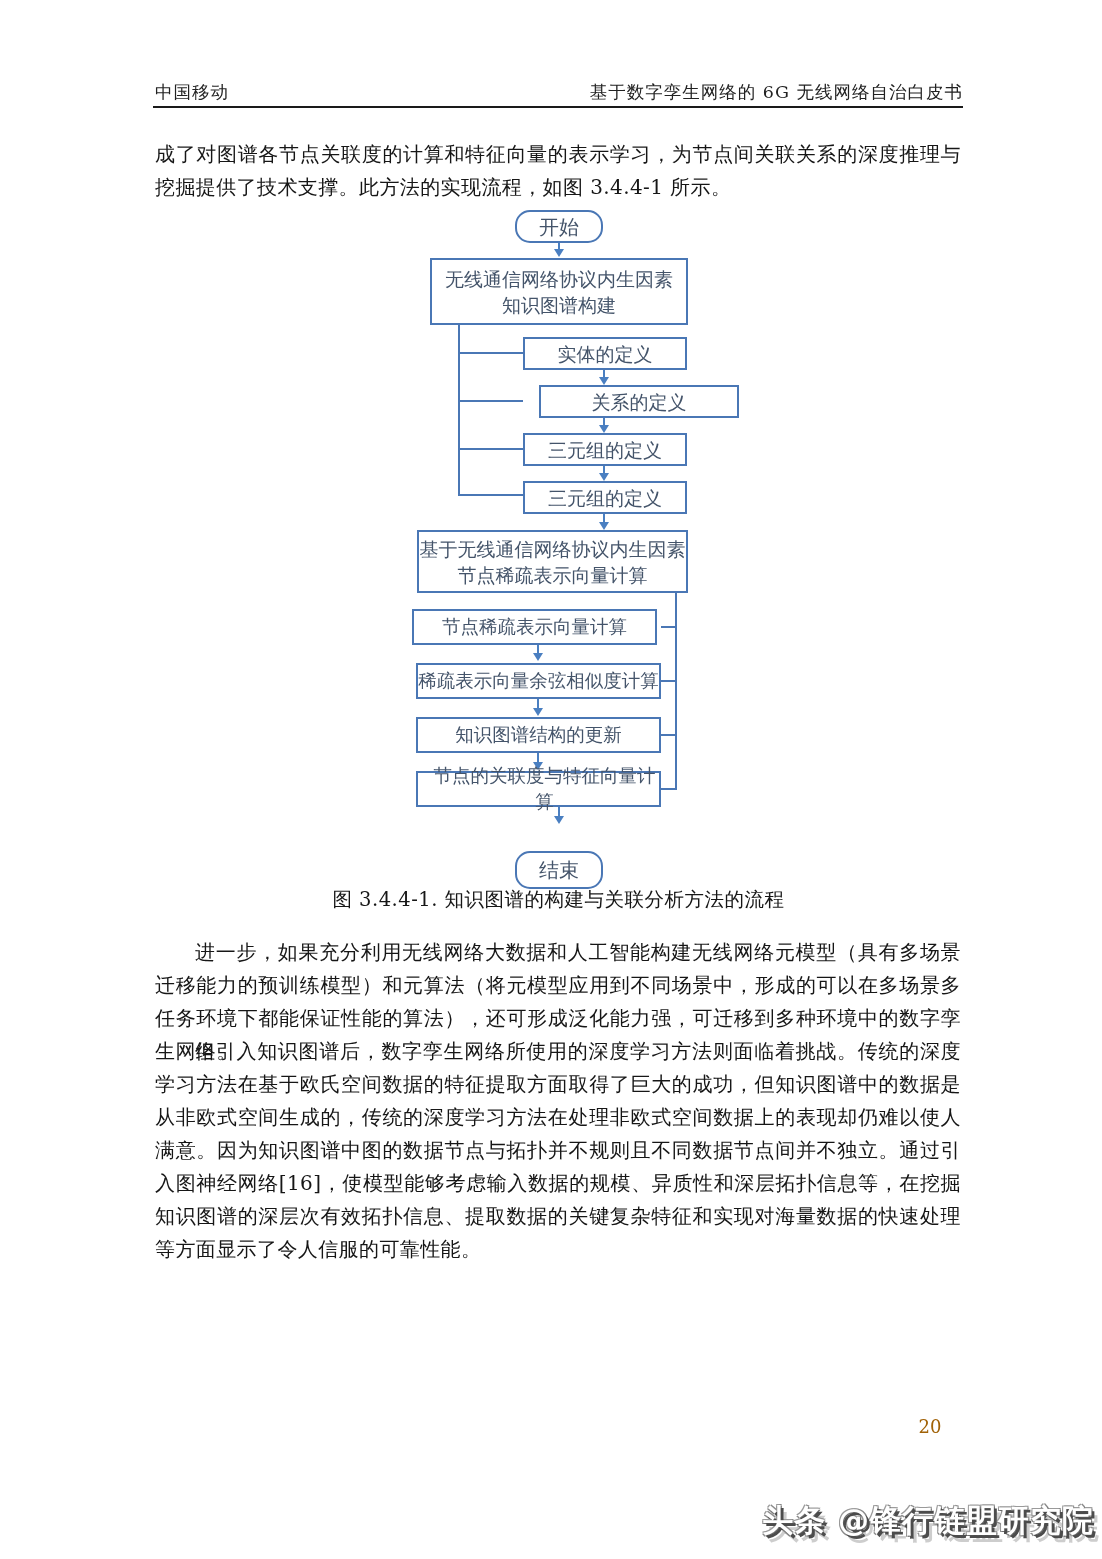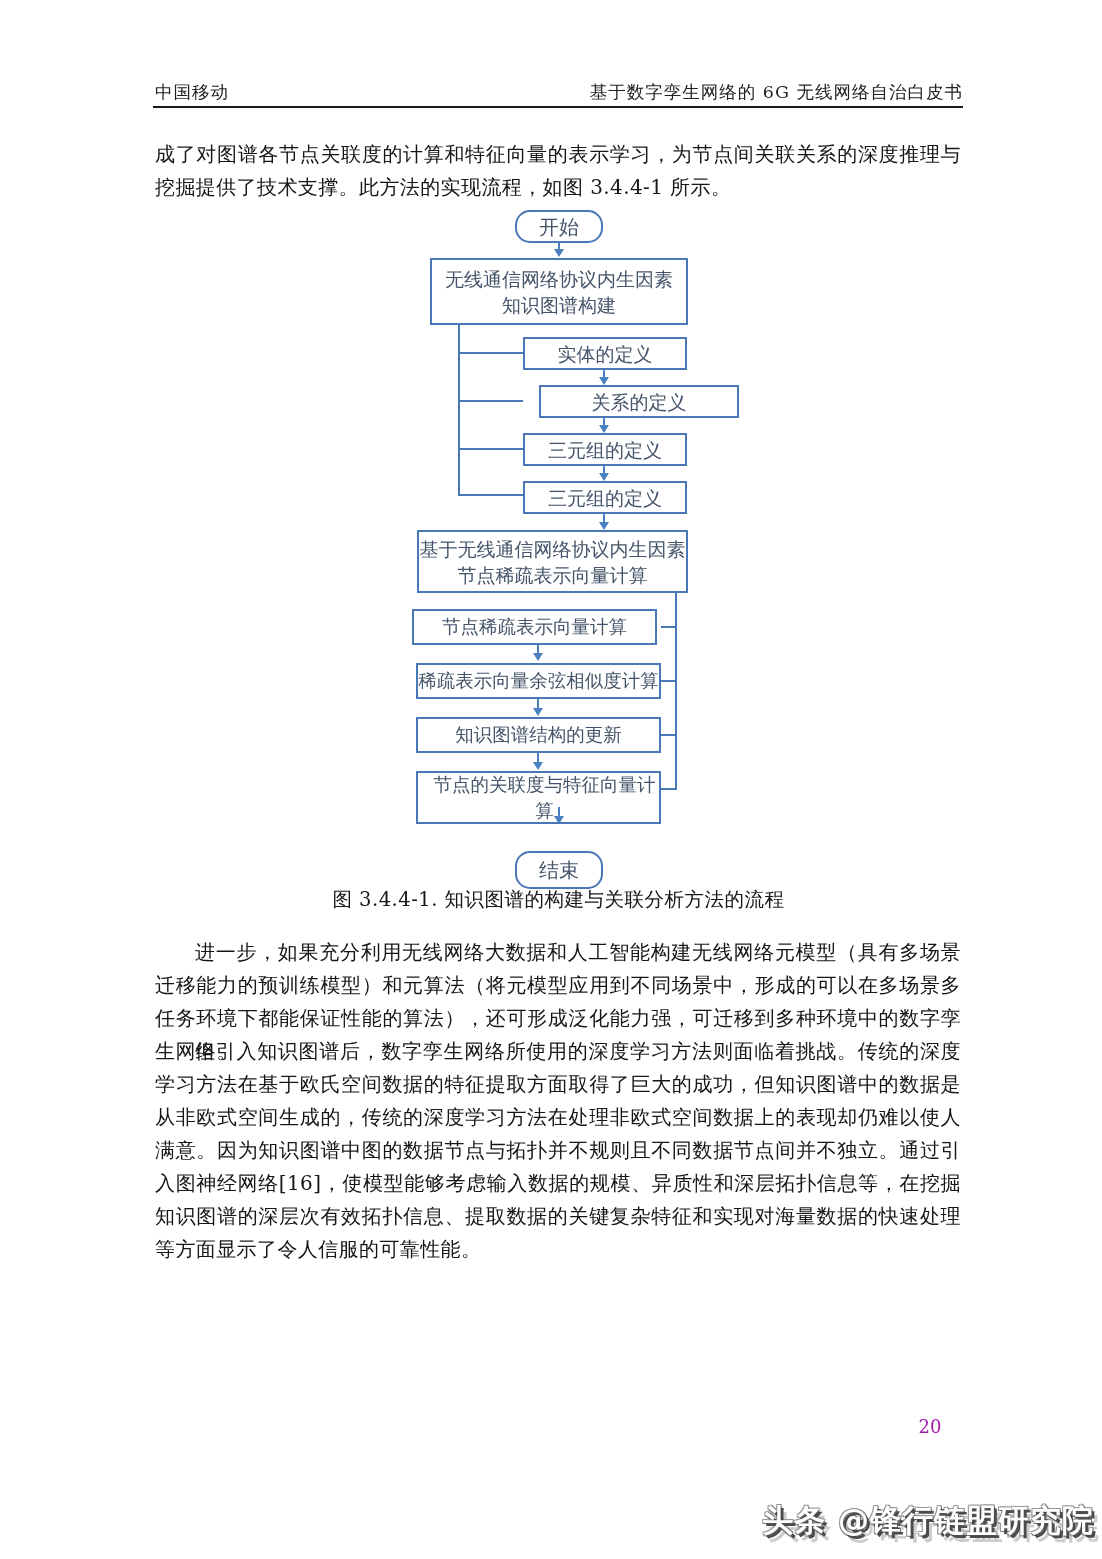--- a/index.html
+++ b/index.html
@@ -51,21 +51,21 @@
     border-left:5px solid transparent;border-right:5px solid transparent;
     border-top:8px solid var(--arrow-blue,#4a7fc1);
   }
   
   .caption{
     position:absolute;left:155px;top:886px;width:807px;margin:0;
     text-align:center;font-size:19.5px;color:#161616;letter-spacing:0.5px;
   }
   .page-number{
     position:absolute;left:898px;top:1416px;width:64px;
-    text-align:center;font-size:18px;color:#a21caf;
+    text-align:center;font-size:18px;color:#a16207;
   }
   
   .watermark{
     position:absolute;right:8px;top:1500px;height:48px;
     font-family:"DejaVu Sans","Liberation Sans",sans-serif;
     font-weight:bold;font-size:31px;letter-spacing:1px;white-space:nowrap;
   }
   .watermark .ghost{
     position:absolute;right:-6px;top:7px;color:#cdcdcd;z-index:0;
   }
@@ -143,21 +143,21 @@
   <div class="flow-box small" style="left:416px;top:663px;width:245px;height:36px;">
     <span>稀疏表示向量余弦相似度计算</span>
   </div>
   <div class="varrow" style="left:537px;top:699px;height:9px;"></div>
 
   <div class="flow-box small" style="left:416px;top:717px;width:245px;height:36px;">
     <span>知识图谱结构的更新</span>
   </div>
   <div class="varrow" style="left:537px;top:753px;height:9px;"></div>
 
-  <div class="flow-box small" style="left:416px;top:771px;width:245px;height:53px;padding-left:12px;">
+  <div class="flow-box small" style="left:416px;top:771px;width:245px;height:36px;padding-left:12px;">
     <span>节点的关联度与特征向量计算</span>
   </div>
   <div class="varrow" style="left:558px;top:807px;height:9px;"></div>
 
   <div class="flow-box round" style="left:515px;top:825px;width:88px;height:38px;margin-top:26px;">
     <span>结束</span>
   </div>
 
   <p class="caption">图 3.4.4-1. 知识图谱的构建与关联分析方法的流程</p>
 

